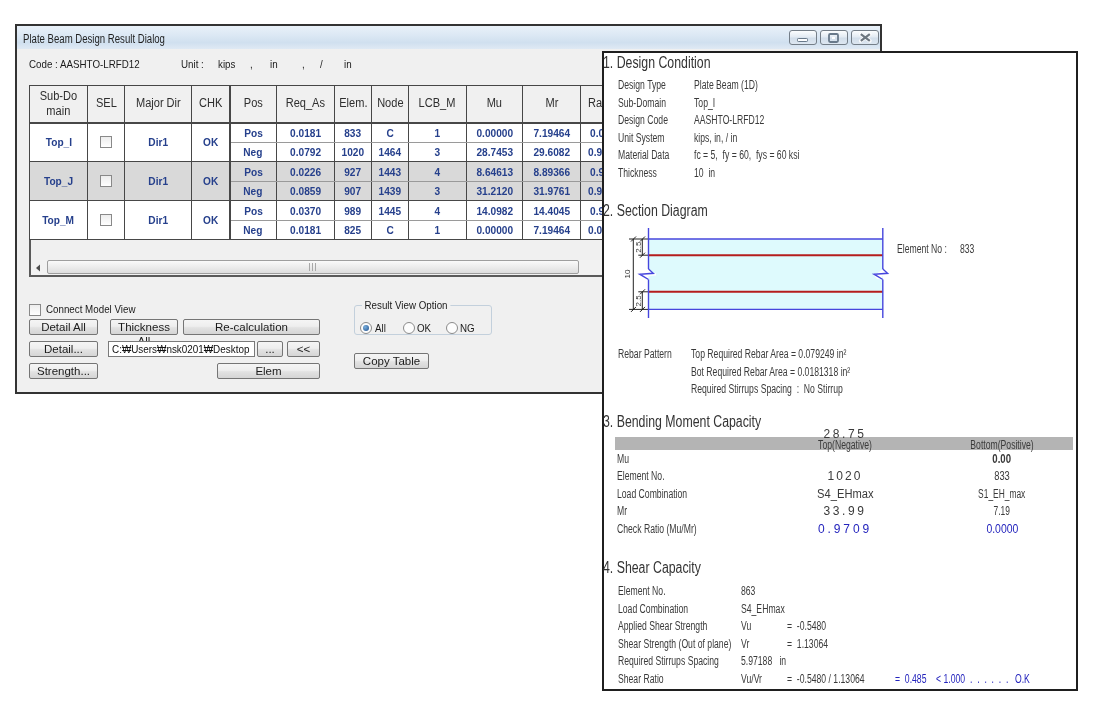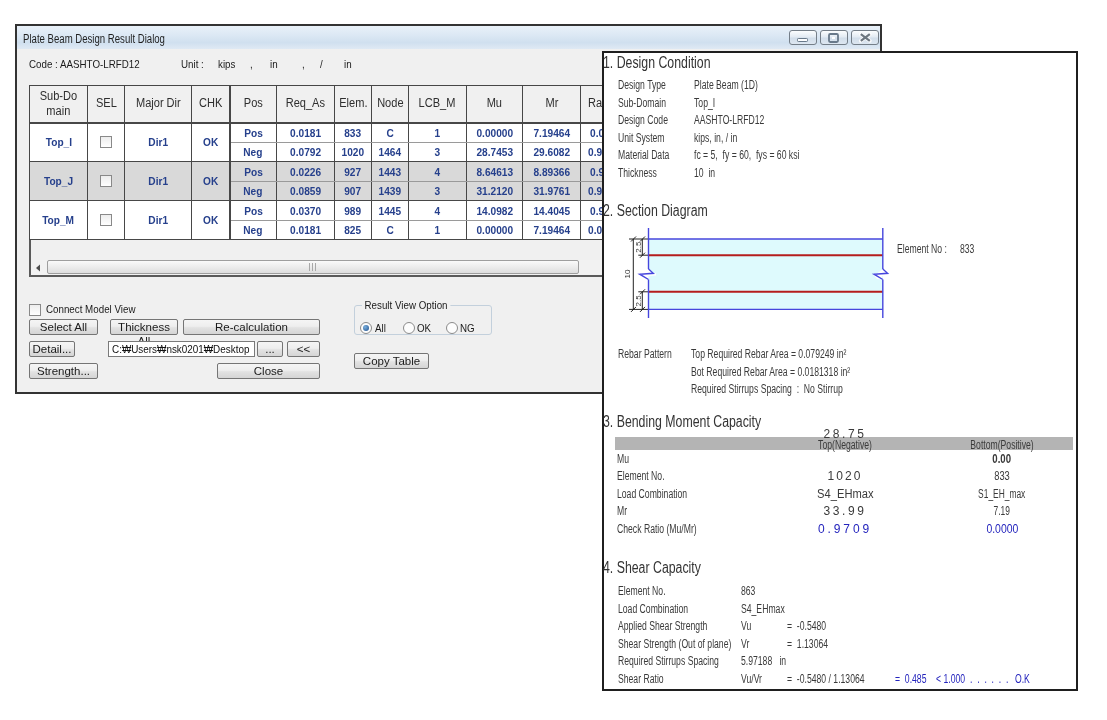--- a/index.html
+++ b/index.html
@@ -198,29 +198,29 @@
   <svg class="abs" style="left:35px;top:264px;z-index:3" width="6" height="8" viewBox="0 0 6 8">
     <path d="M5 0.5 L1 4 L5 7.5 Z" fill="#4f4f4f"></path>
   </svg>
   <div id="sthumb" class="abs"></div>
   <div class="abs grip" style="left:309px;"></div>
   <div class="abs grip" style="left:312px;"></div>
   <div class="abs grip" style="left:315px;"></div>
 
   <div id="chk1" class="abs"></div>
   <div class="abs dlgtext" style="left:46px;top:303px;">Connect Model View</div>
-  <div class="abs btn" style="left:29px;top:319px;width:69px;">Select All</div>
+  <div class="abs btn" style="left:29px;top:319px;width:69px;">Detail All</div>
   <div class="abs btn" style="left:110px;top:319px;width:68px;">Thickness All</div>
   <div class="abs btn" style="left:183px;top:319px;width:137px;">Re-calculation</div>
-  <div class="abs btn" style="left:29px;top:341px;width:46px;">Detail...</div>
+  <div class="abs btn" style="left:29px;top:341px;width:69px;">Detail...</div>
   <div id="field" class="abs"><span style="display:inline-block;transform:scaleX(0.86);transform-origin:0 0;">C:₩Users₩nsk0201₩Desktop</span></div>
   <div class="abs btn" style="left:257px;top:341px;width:26px;">...</div>
   <div class="abs btn" style="left:287px;top:341px;width:33px;">&lt;&lt;</div>
   <div class="abs btn" style="left:29px;top:363px;width:69px;">Strength...</div>
-  <div class="abs btn" style="left:217px;top:363px;width:103px;">Close</div>
+  <div class="abs btn" style="left:217px;top:363px;width:103px;">Elem</div>
   <div class="abs btn" style="left:354px;top:341px;width:75px;margin-top:12px;">Copy Table</div>
 
   <div id="group" class="abs"></div>
   <div class="abs dlgtext" style="left:362px;top:299px;background:#f0f0f0;padding:0 3px;z-index:3;">Result View Option</div>
   <div class="abs radio" style="left:360px;"></div>
   <div id="radioAllDot" class="abs"></div>
   <div class="abs radio" style="left:403px;"></div>
   <div class="abs radio" style="left:446px;"></div>
   <div class="abs dlgtext" style="left:375px;top:322px;z-index:3;">All</div>
   <div class="abs dlgtext" style="left:417px;top:322px;z-index:3;">OK</div>

